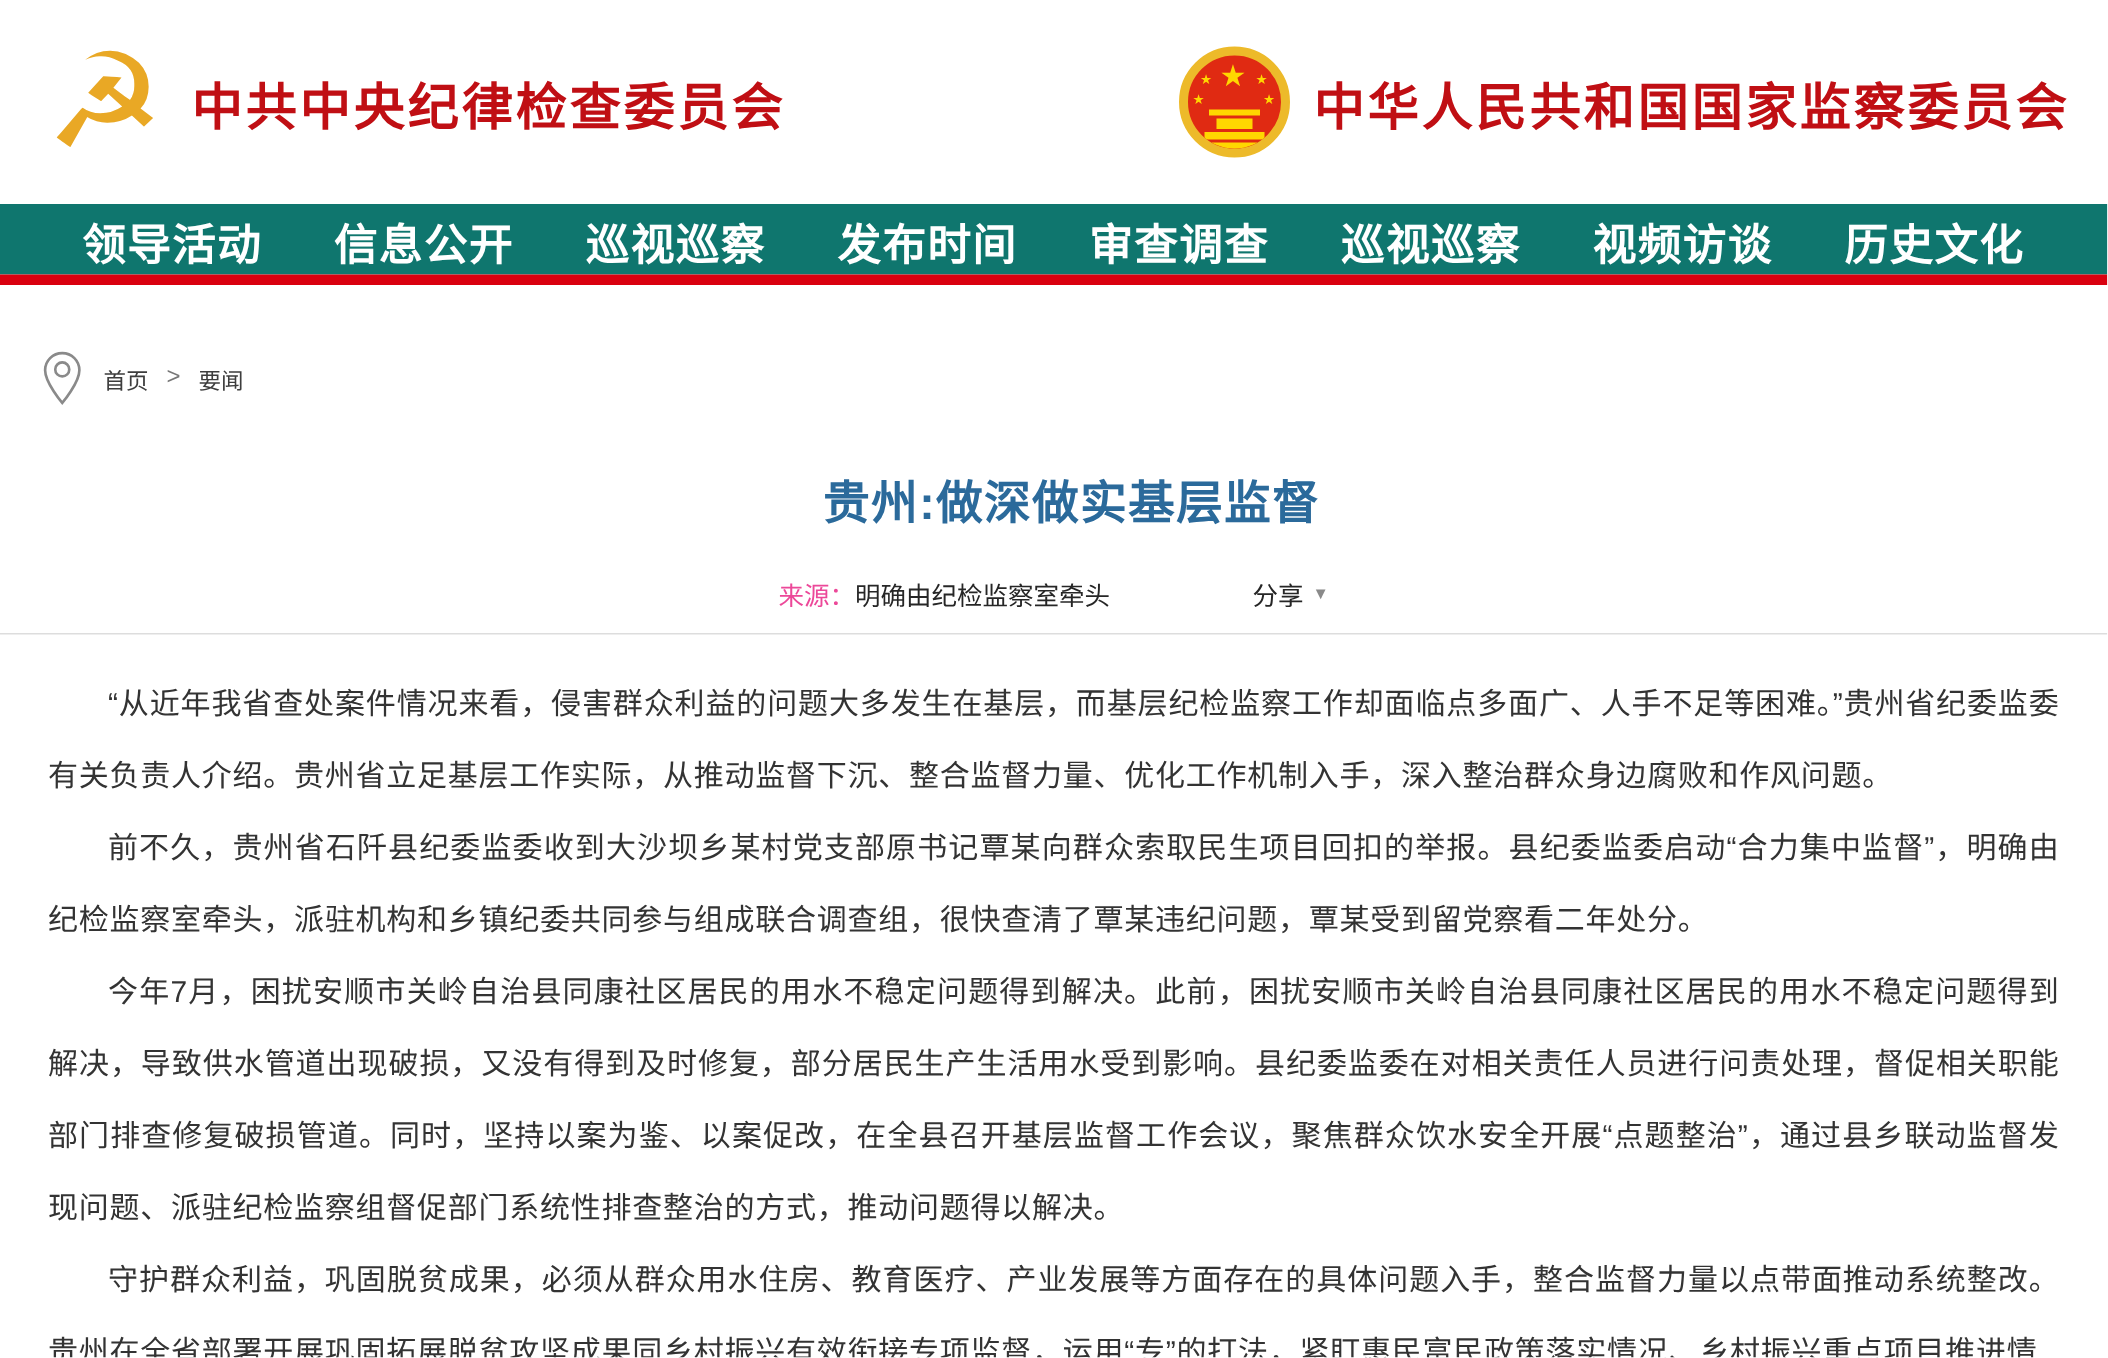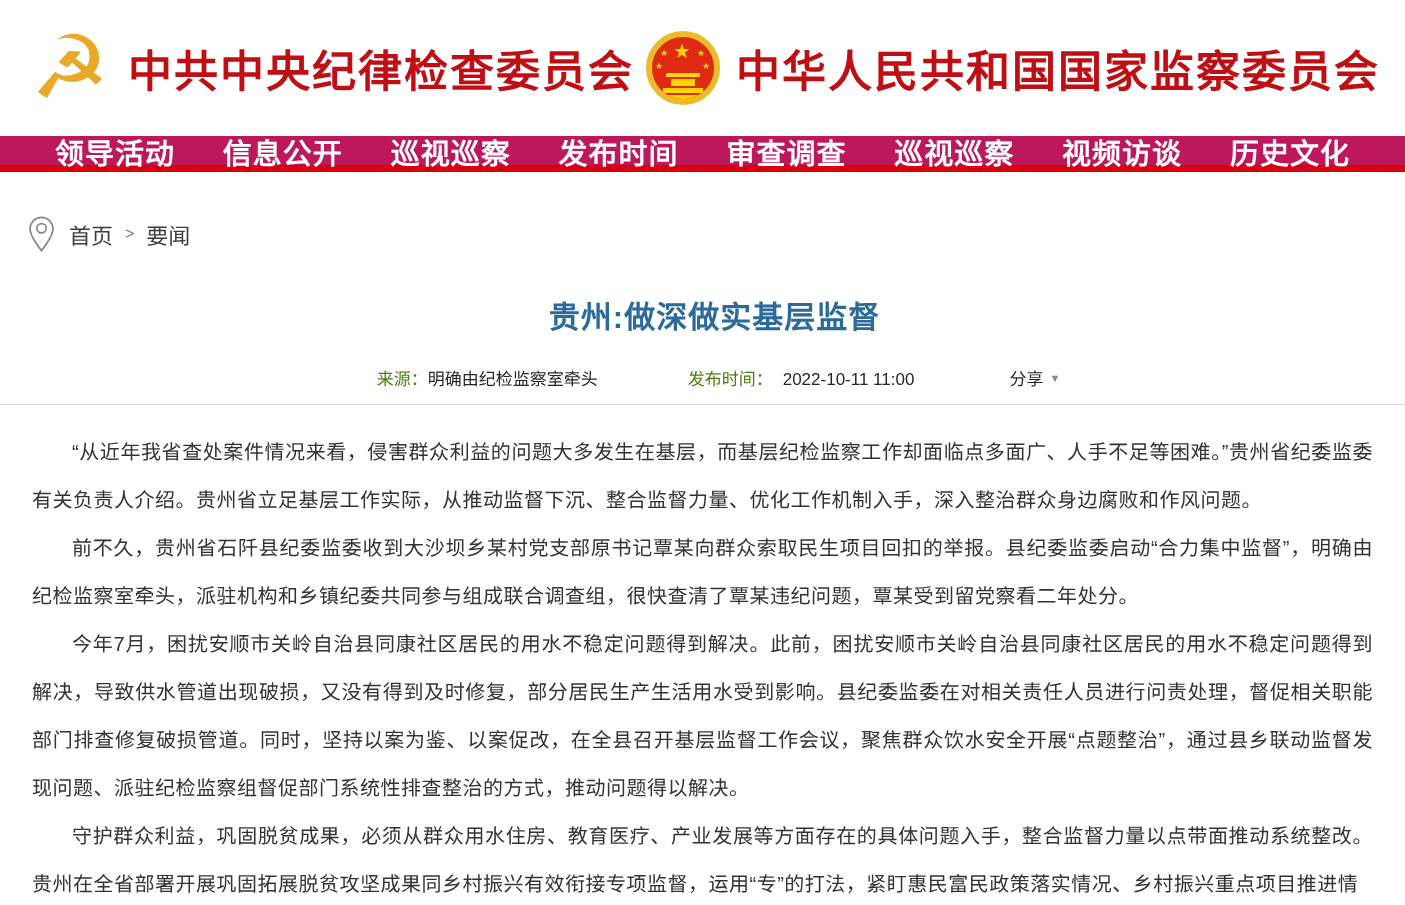--- a/index.html
+++ b/index.html
@@ -21,42 +21,42 @@
   .nat-emblem .s1 { font-size:9px; left:8px;  top:12px; }
   .nat-emblem .s2 { font-size:9px; left:45px; top:12px; }
   .nat-emblem .s3 { font-size:9px; left:3px;  top:25px; }
   .nat-emblem .s4 { font-size:9px; left:50px; top:25px; }
   .nat-emblem .gate { position:absolute; background:#FFD700; left:50%; transform:translateX(-50%); }
   .nat-emblem .g1 { width:34px; height:4px; top:36px; }
   .nat-emblem .g2 { width:24px; height:7px; top:42px; }
   .nat-emblem .g3 { width:40px; height:5px; top:51px; }
   .nat-emblem .g4 { width:30px; height:8px; top:58px; }
   .brand-title { margin-left:16px; font-family:"Liberation Serif","DejaVu Serif",serif;
-                 font-weight:bold; font-size:44px; letter-spacing:2px; color:#C00F14;
+                 font-weight:bold; font-size:34px; letter-spacing:2px; color:#C00F14;
                  white-space:nowrap; }
 
   
-  .main-nav { height:29px; background:#be185d; display:flex; align-items:center;
+  .main-nav { height:47px; background:#0f766e; display:flex; align-items:center;
               justify-content:space-between; padding:0 55px; }
   .main-nav a { color:#fff; text-decoration:none; font-size:29px; font-weight:bold;
                 letter-spacing:1px; white-space:nowrap; }
   .red-strip { height:7px; background:#D9000F; }
 
   
   .breadcrumb { display:flex; align-items:center; margin:40px 0 0 28px; height:44px; }
   .pin-icon { display:inline-flex; margin-right:14px; }
-  .crumb { font-size:22px; color:#3d3d3d; text-decoration:none; }
+  .crumb { font-size:15px; color:#3d3d3d; text-decoration:none; }
   .crumb-sep { font-size:16px; color:#777; margin:0 12px; }
 
   
   .article-title { margin-top:36px; text-align:center; font-size:31px; font-weight:bold;
                    color:#2B6A9B; letter-spacing:1px;padding-left:24px; }
   .meta { margin-top:28px; display:flex; justify-content:center; align-items:center;
           font-size:17px; color:#262626; }
-  .meta .label { color:#4d7c0f;margin-left:32px; }
+  .meta .label { color:#ec4899; }
   .meta .time-group { margin-left:58px; }
   .meta .time-value { margin-left:10px; }
   .share { margin-left:95px; cursor:pointer; display:inline-flex; align-items:center; }
   .share .caret { font-size:11px; color:#8a8a8a; margin-left:6px; }
   .head-divider { margin-top:14px; border:none; border-top:1px solid #DDDDDD; width:100%; }
 
   
   .article-body { padding:23px 32px 0 32px; }
   .article-body p { font-size:20px; line-height:48px; color:#333333; text-align:justify;
                     text-indent:2em; letter-spacing:0.5px; }
@@ -110,23 +110,20 @@
     <span class="crumb-sep">&gt;</span>
     <a href="#" class="crumb">要闻</a>
   </div>
 
   <h1 class="article-title">贵州:做深做实基层监督</h1>
 
   <div class="meta">
     <span class="source-group">
       <span class="label">来源：</span><span>明确由纪检监察室牵头</span>
     </span>
-    <span class="time-group">
-      <span class="label">发布时间：</span><span class="time-value">2022-10-11 11:00</span>
-    </span>
     <span class="share">
       <span>分享</span>
       <span class="caret">▼</span>
     </span>
   </div>
 
   <hr class="head-divider">
 
   <div class="article-body">
     <p>“从近年我省查处案件情况来看，侵害群众利益的问题大多发生在基层，而基层纪检监察工作却面临点多面广、人手不足等困难。”贵州省纪委监委有关负责人介绍。贵州省立足基层工作实际，从推动监督下沉、整合监督力量、优化工作机制入手，深入整治群众身边腐败和作风问题。</p>

